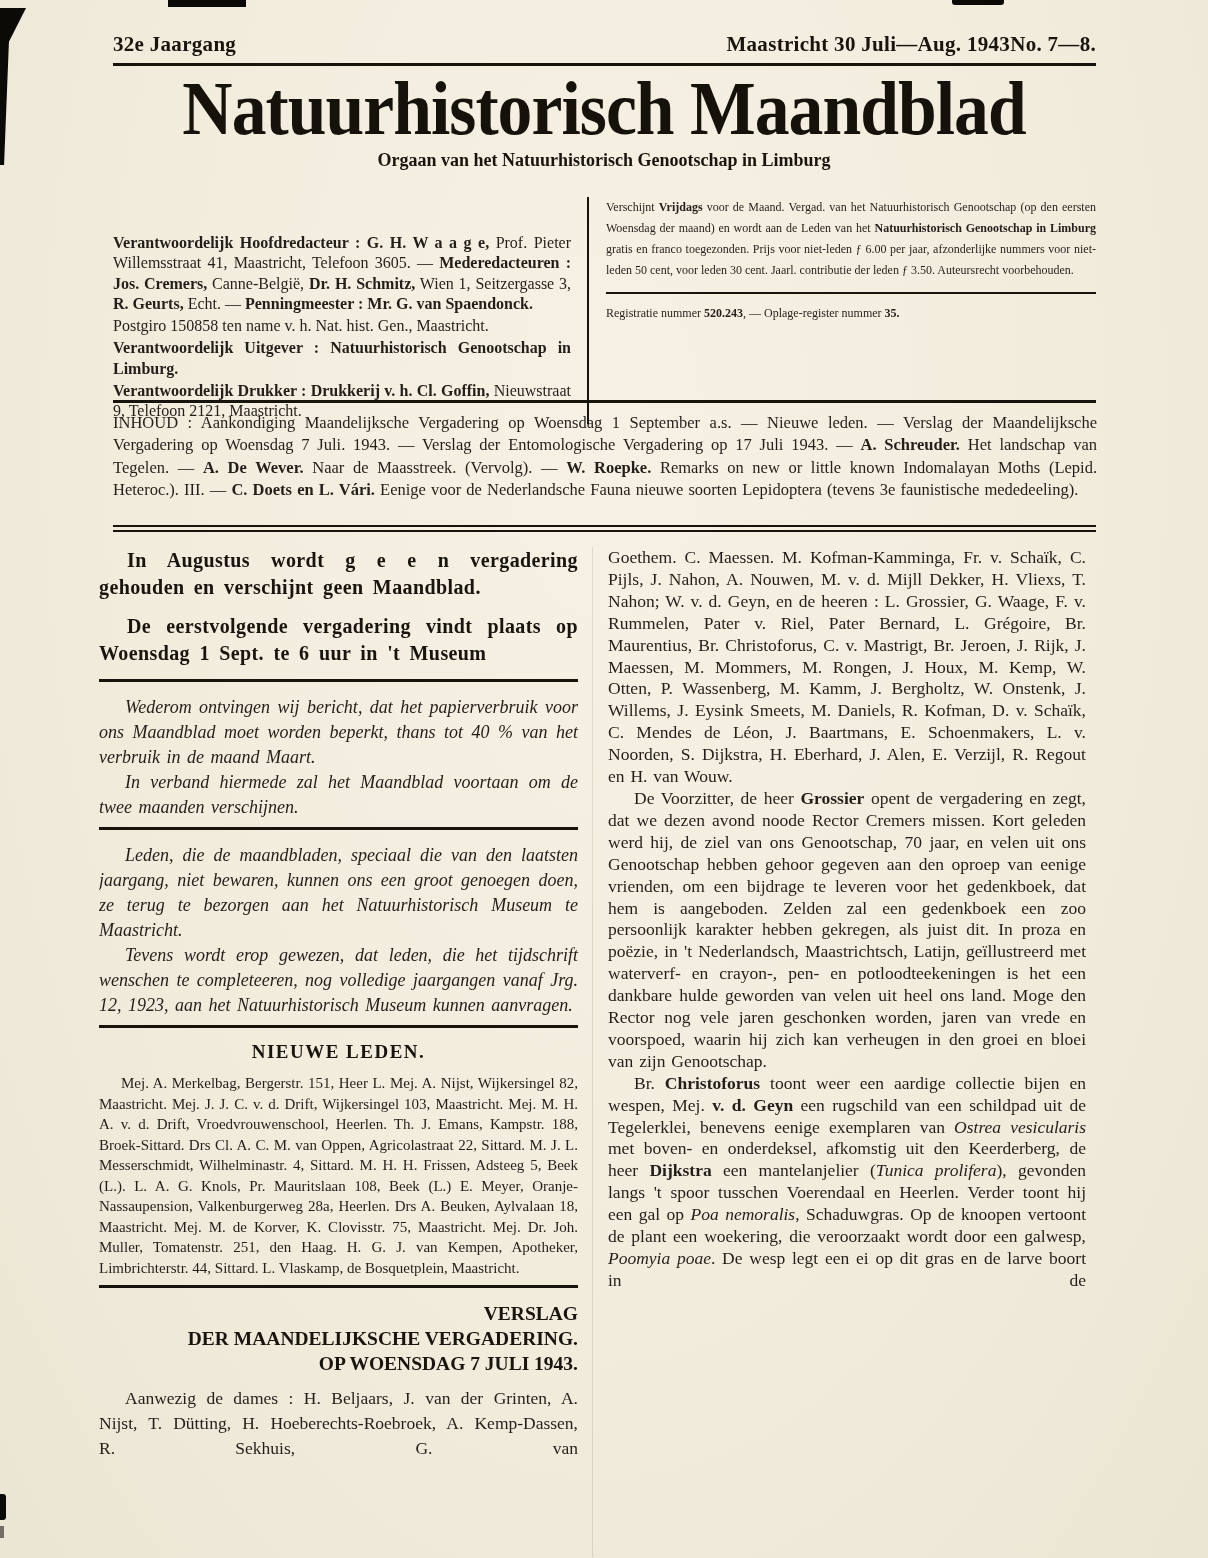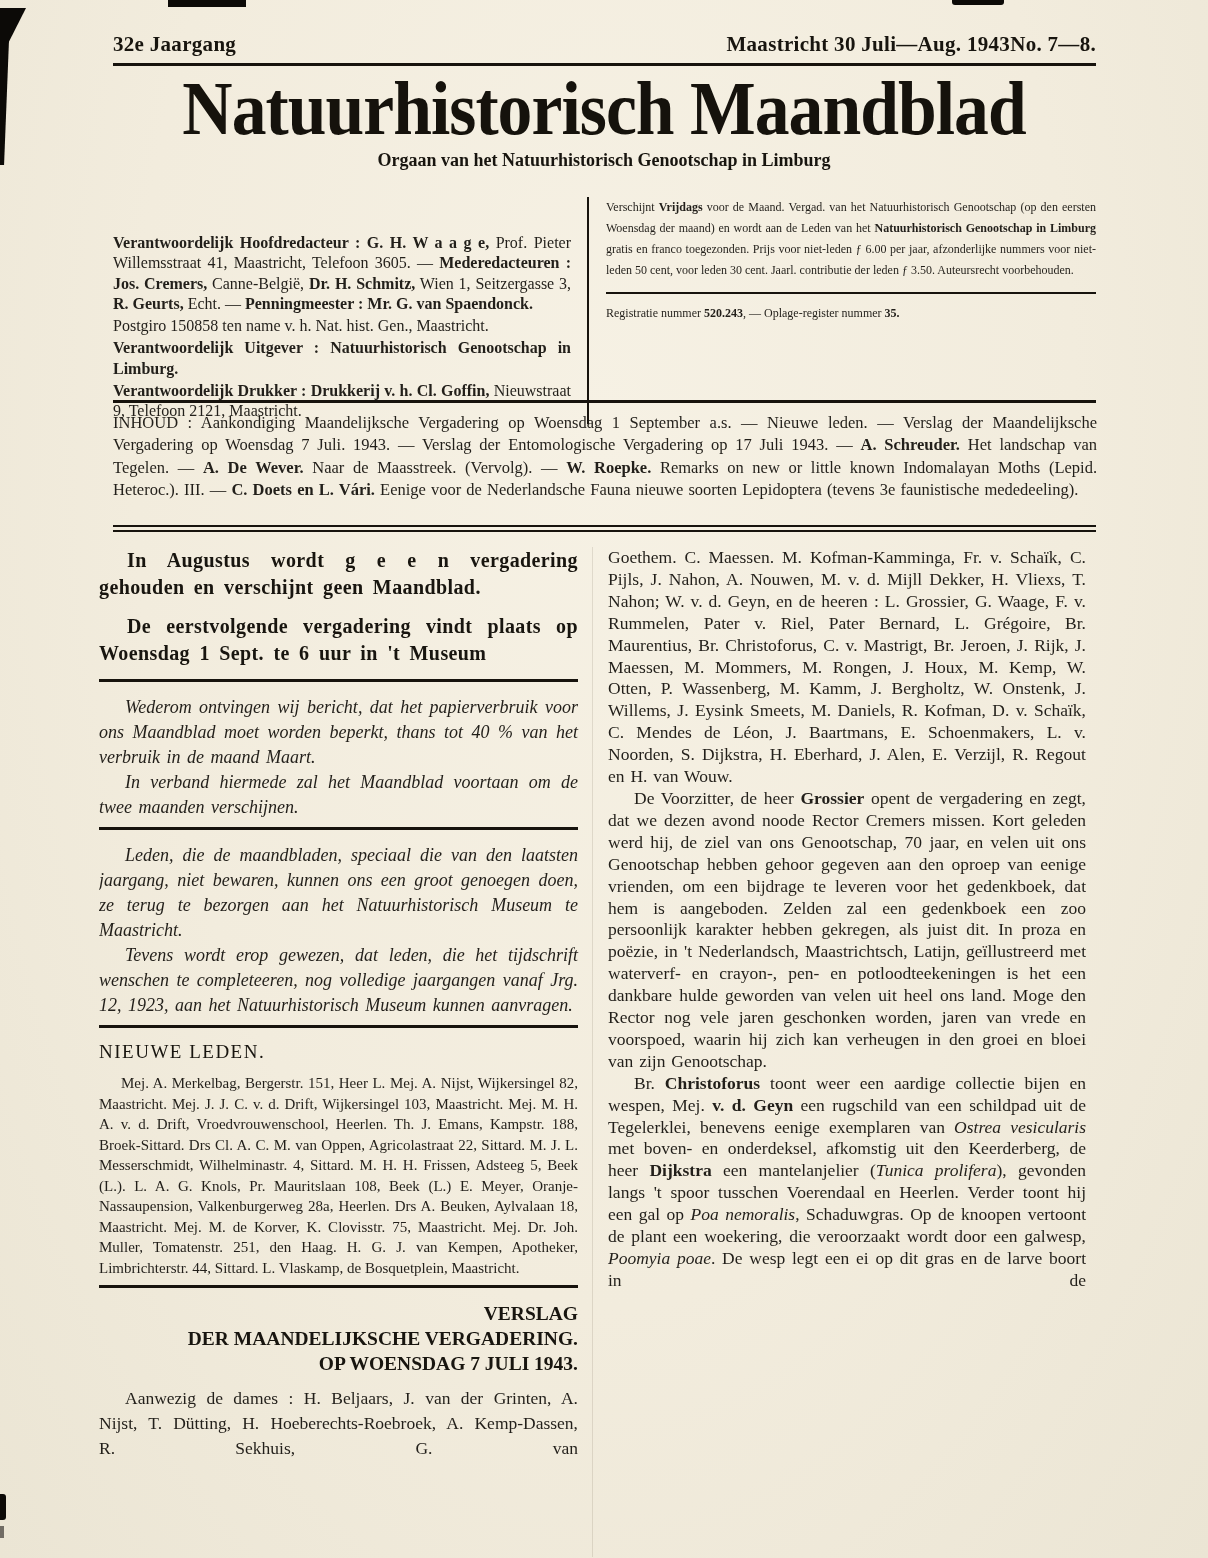--- a/index.html
+++ b/index.html
@@ -51,21 +51,21 @@
   .columns{position:absolute;left:99px;top:547px;width:987px;height:1010px;display:flex;overflow:hidden;}
   .gutter{width:30px;position:relative;}
   .gutter::before{content:"";position:absolute;left:14px;top:0;bottom:0;width:1px;background:rgba(90,80,60,.14);}
   .colL{width:479px;}
   .colR{width:478px;}
   .ann{font-size:20px;font-weight:bold;line-height:27px;text-align:justify;text-indent:28px;
     word-spacing:4px;letter-spacing:.4px;margin:0 0 12px 0;color:#18150f;}
   .hr-col{height:3px;background:#17130d;border:none;margin:7px 0 13px 0;}
   .notice{font-style:italic;font-size:18px;line-height:25px;text-align:justify;text-indent:26px;
     word-spacing:2px;margin:0;}
-  .h-section{text-align:left;font-weight:normal;font-size:19px;letter-spacing:1.5px;margin:4px 0 10px 0;color:#18150f;}
+  .h-section{text-align:center;font-weight:bold;font-size:19px;letter-spacing:1.5px;margin:4px 0 10px 0;color:#18150f;}
   .members{font-size:15px;line-height:20.5px;text-align:justify;text-indent:22px;margin:0;}
   .h-verslag{text-align:right;font-weight:bold;font-size:19.5px;line-height:25px;margin:3px 0 10px 0;color:#18150f;}
   .attendees{font-size:17.5px;line-height:25px;text-align:justify;text-align-last:justify;
     text-indent:26px;word-spacing:3px;margin:0;}
   .body-p{font-size:17.5px;line-height:21.9px;text-align:justify;word-spacing:1.5px;margin:0;}
   .body-p.indent{text-indent:26px;}
   .body-p.cont{text-align-last:justify;}
   
   .rb{font-weight:bold;}
   .ri{font-style:italic;}

